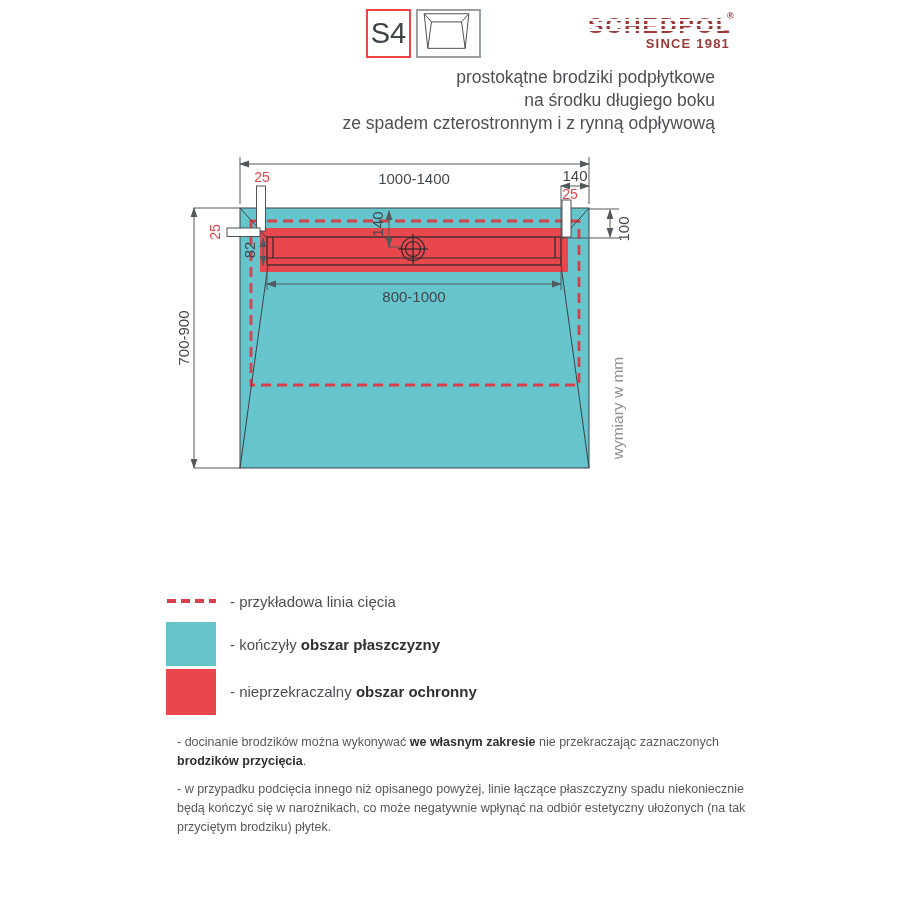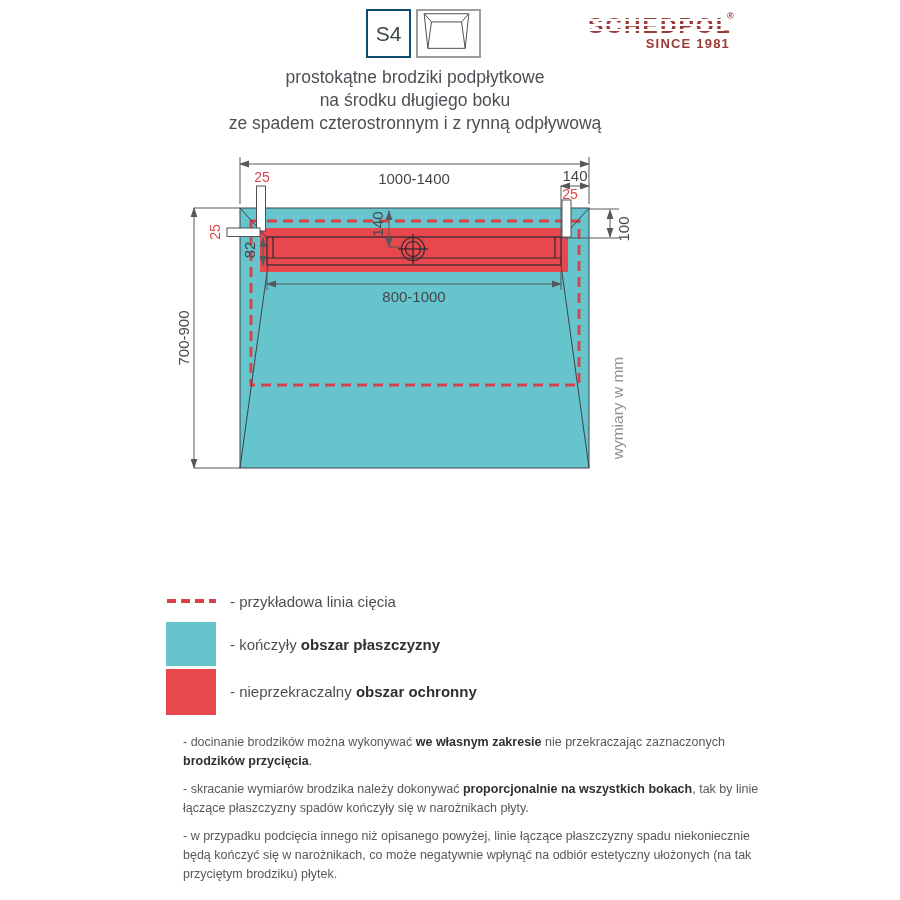--- a/index.html
+++ b/index.html
@@ -1,53 +1,53 @@
 <!DOCTYPE html>
 <html><head>
 <meta charset="utf-8">
 <style>
   html,body{margin:0;padding:0;background:#fff;}
   .page{position:relative;width:900px;height:900px;background:#ffffff;overflow:hidden;
         font-family:"Liberation Sans", sans-serif;}
 
   
   .model-badge{position:absolute;left:366px;top:9px;width:41px;height:45px;
-    border:2px solid #0c4a6e;display:flex;align-items:center;justify-content:center;
-    font-size:21px;color:#3d4347;}
+    border:2px solid #ef4444;display:flex;align-items:center;justify-content:center;
+    font-size:29px;color:#3d4347;}
   .picto-box{position:absolute;left:416px;top:9px;width:61px;height:45px;border:2px solid #9aa0a2;}
   .logo-wrap{position:absolute;left:588px;top:13px;width:150px;height:36px;}
   .logo-text{font-size:23px;font-weight:800;letter-spacing:2px;color:#9b3a36;
     transform:scaleY(0.95);transform-origin:left top;white-space:nowrap;}
   .logo-reg{position:absolute;left:139px;top:-2px;font-size:9px;color:#9b3a36;font-weight:700;}
   .logo-stripe{position:absolute;left:0;width:136px;height:1.5px;background:#ffffff;}
   .logo-since{position:absolute;left:0;top:23px;width:142px;text-align:right;
     font-size:13px;letter-spacing:1.2px;color:#9b3a36;font-weight:700;}
 
-  .title{position:absolute;left:115px;top:66px;width:600px;text-align:center;
+  .title{position:absolute;left:115px;top:66px;width:600px;text-align:right;
     font-size:17.5px;line-height:23px;color:#4c5054;}
 
   
   .diagram{position:absolute;left:150px;top:148px;}
   svg text{font-family:"Liberation Sans", sans-serif;}
   .dim-t{font-size:15px;fill:#43484c;}
   .dim-r{font-size:14px;fill:#e0474b;}
   .units-t{font-size:15.5px;fill:#8e9498;}
 
   
   .dash-swatch{position:absolute;left:167px;top:599px;width:49px;height:4px;
     background:repeating-linear-gradient(90deg,#d8414a 0 9px,transparent 9px 14px);}
   .sw{position:absolute;left:166px;width:50px;}
   .sw-teal{top:622px;height:44px;background:#66c4cd;}
   .sw-red{top:669px;height:46px;background:#e8484d;}
   .legend-label{position:absolute;left:230px;font-size:15px;color:#4b5054;white-space:nowrap;text-align:center;}
 
   
   .notes{position:absolute;left:165px;top:733px;width:645px;font-size:12.5px;
     line-height:19px;color:#55595c;}
-  .notes p{margin:0 0 9px 18px;white-space:pre-wrap;}
+  .notes p{margin:0 0 9px 12px;white-space:pre-wrap;}
   .b{font-weight:700;color:#2e3133;}
 </style>
 </head>
 <body>
 
 <div class="page">
 
   <div class="model-badge">
     <span>S4</span>
   </div>
@@ -167,20 +167,18 @@
 
   <div class="sw sw-teal"></div>
   <div class="legend-label" style="top:636px"><span>- kończyły </span><span class="b">obszar płaszczyzny</span></div>
 
   <div class="sw sw-red"></div>
   <div class="legend-label" style="top:683px"><span>- nieprzekraczalny </span><span class="b">obszar ochronny</span></div>
 
   <div class="notes">
     <p><span>- docinanie brodzików można wykonywać </span><span class="b">we własnym zakresie</span><span> nie przekraczając zaznaczonych
 </span><span class="b">brodzików przycięcia</span><span>.</span></p>
-    <p><span>- skracanie wymiarów brodzika należy dokonywać </span><span class="b">proporcjonalnie na wszystkich bokach</span><span>, tak by linie
-łączące płaszczyzny spadów kończyły się w narożnikach płyty.</span></p>
     <p><span>- w przypadku podcięcia innego niż opisanego powyżej, linie łączące płaszczyzny spadu niekoniecznie
 będą kończyć się w narożnikach, co może negatywnie wpłynąć na odbiór estetyczny ułożonych (na tak
 przyciętym brodziku) płytek.</span></p>
   </div>
 
 </div>
 
 </body></html>

